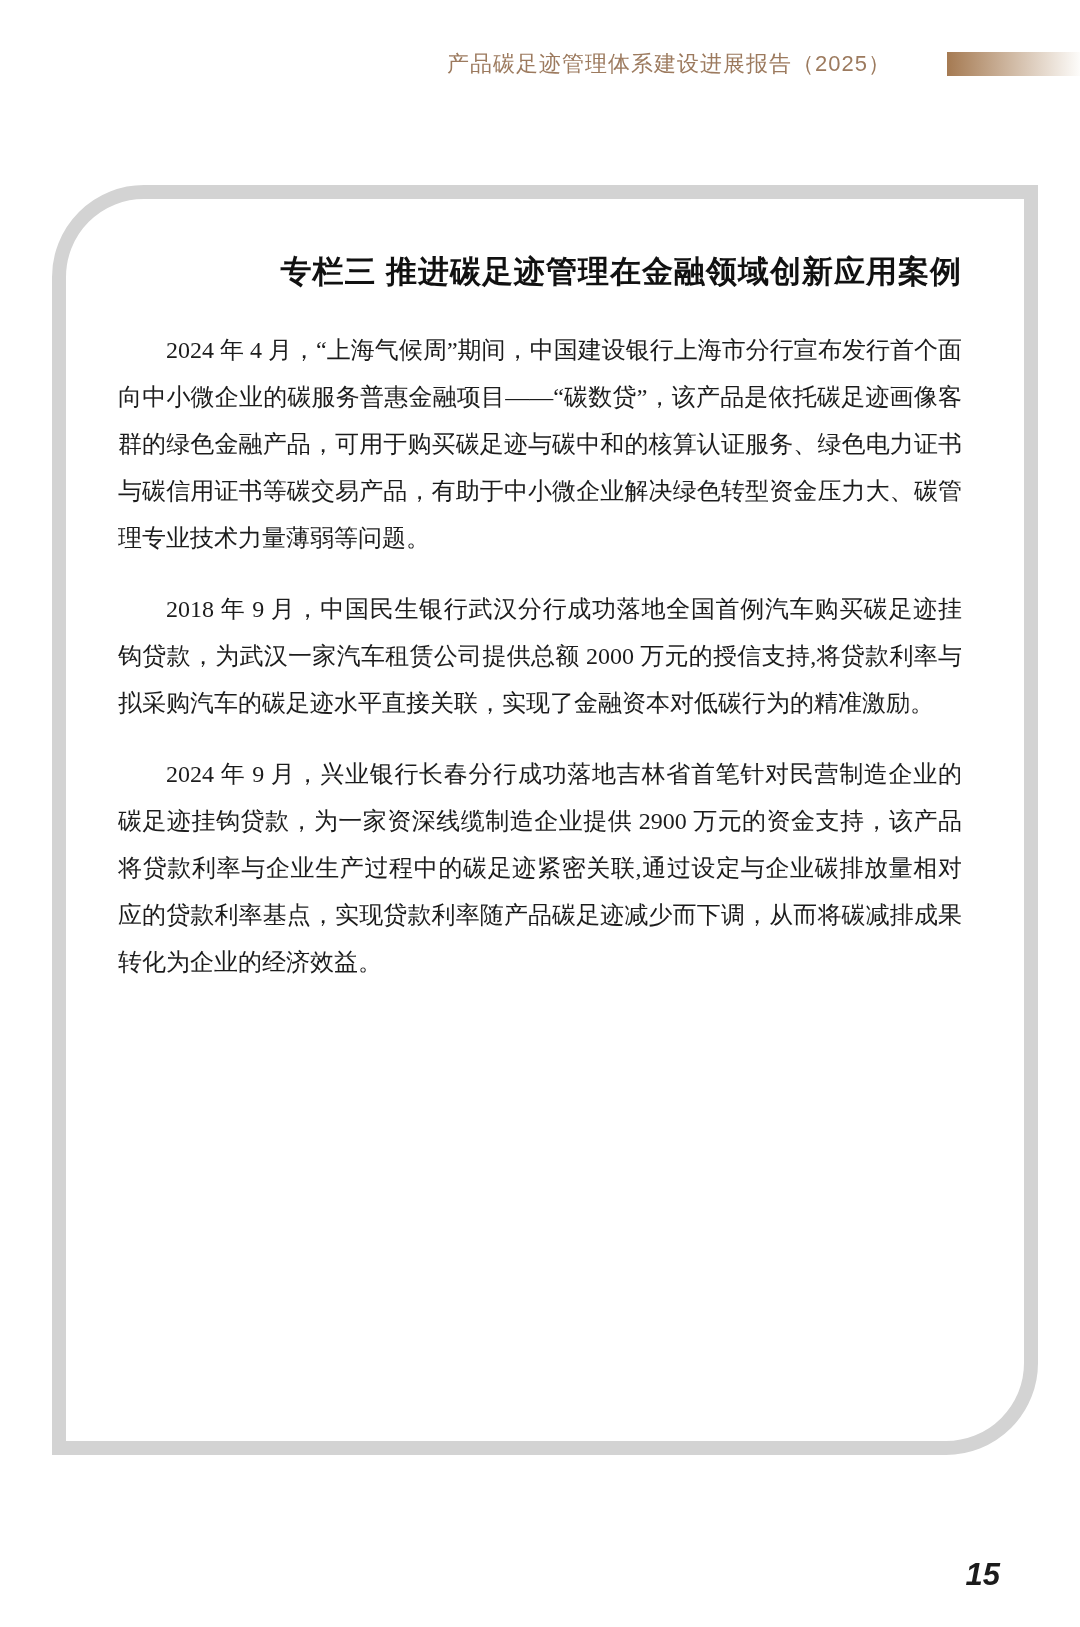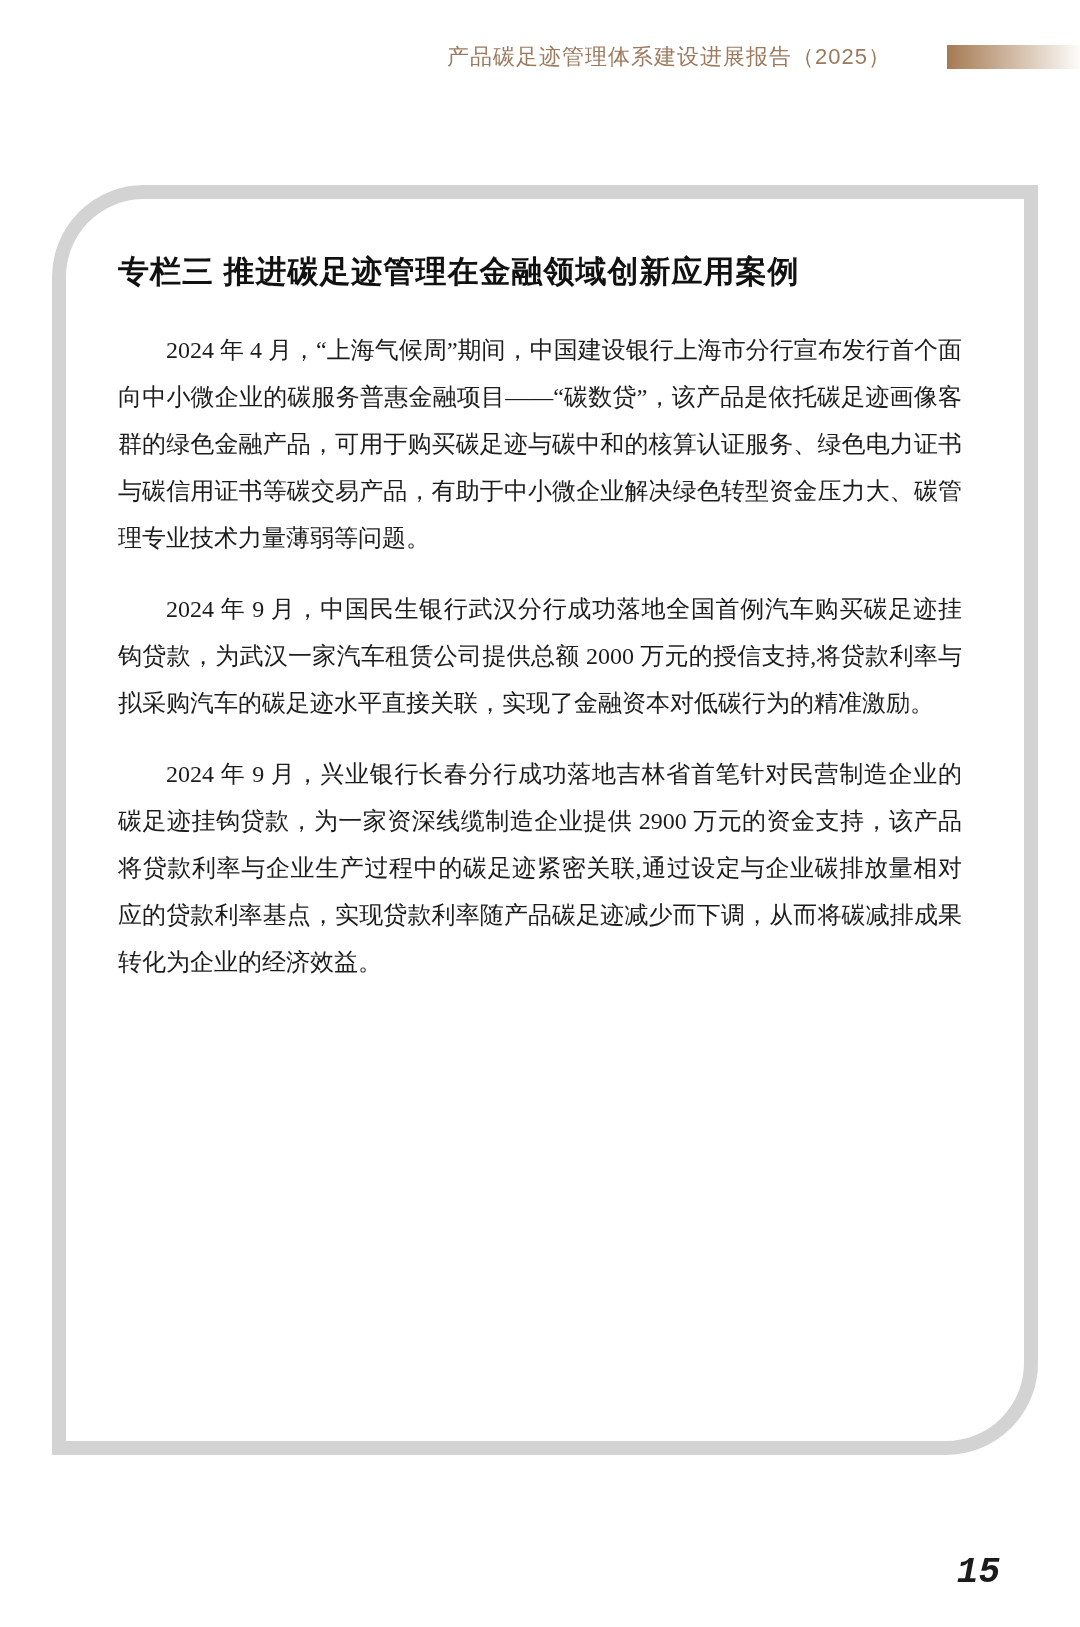--- a/index.html
+++ b/index.html
@@ -11,21 +11,21 @@
     height: 1627px;
     position: relative;
     background: #ffffff;
     font-family: "Liberation Serif", "DejaVu Serif", serif;
     overflow: hidden;
   }
 
   
   .page-header {
     position: absolute;
-    top: 45px;
+    top: 52px;
     right: 0;
     display: flex;
     align-items: center;
   }
   .page-header .header-title {
     font-family: "Liberation Sans", "DejaVu Sans", sans-serif;
     font-size: 22px;
     letter-spacing: 1px;
     color: #9c7a5e;
     line-height: 24px;
@@ -49,56 +49,56 @@
     border-radius: 92px 0 92px 0;
     background: #ffffff;
     padding: 52px 62px 40px 52px;
     overflow: hidden;
   }
   .column-title {
     font-family: "Liberation Sans", "DejaVu Sans", sans-serif;
     font-weight: bold;
     font-size: 31px;
     color: #111111;
-    text-align: left;
+    text-align: right;
     margin: 0 0 34px 0;
     letter-spacing: 1px;
   }
   .column-paragraph {
     font-size: 24px;
     line-height: 47px;
     color: #1c1c1c;
     text-align: justify;
     text-indent: 2em;
     margin: 0 0 24px 0;
   }
   .column-paragraph:last-child {
     margin-bottom: 0;
   }
 
   
   .page-number {
     position: absolute;
     right: 80px;
     bottom: 34px;
-    font-family: Liberation Mono, monospace;
+    font-family: Liberation Sans, sans-serif;
     font-style: italic;
     font-weight: bold;
-    font-size: 36px;
+    font-size: 31px;
     color: #1b1b1b;
   }
 </style>
 </head>
 <body>
 
 <div class="page-header">
   <div class="header-title">产品碳足迹管理体系建设进展报告（2025）</div>
   <div class="header-bar"></div>
 </div>
 
 <div class="column-box">
   <h1 class="column-title">专栏三 推进碳足迹管理在金融领域创新应用案例</h1>
   <p class="column-paragraph">2024 年 4 月，“上海气候周”期间，中国建设银行上海市分行宣布发行首个面向中小微企业的碳服务普惠金融项目——“碳数贷”，该产品是依托碳足迹画像客群的绿色金融产品，可用于购买碳足迹与碳中和的核算认证服务、绿色电力证书与碳信用证书等碳交易产品，有助于中小微企业解决绿色转型资金压力大、碳管理专业技术力量薄弱等问题。</p>
-  <p class="column-paragraph">2024 年 9 月，中国民生银行武汉分行成功落地全国首例汽车购买碳足迹挂钩贷款，为武汉一家汽车租赁公司提供总额 2000 万元的授信支持,将贷款利率与拟采购汽车的碳足迹水平直接关联，实现了金融资本对低碳行为的精准激励。</p>
+  <p class="column-paragraph">2018 年 9 月，中国民生银行武汉分行成功落地全国首例汽车购买碳足迹挂钩贷款，为武汉一家汽车租赁公司提供总额 2000 万元的授信支持,将贷款利率与拟采购汽车的碳足迹水平直接关联，实现了金融资本对低碳行为的精准激励。</p>
   <p class="column-paragraph">2024 年 9 月，兴业银行长春分行成功落地吉林省首笔针对民营制造企业的碳足迹挂钩贷款，为一家资深线缆制造企业提供 2900 万元的资金支持，该产品将贷款利率与企业生产过程中的碳足迹紧密关联,通过设定与企业碳排放量相对应的贷款利率基点，实现贷款利率随产品碳足迹减少而下调，从而将碳减排成果转化为企业的经济效益。</p>
 </div>
 
 <div class="page-number">15</div>
 
 </body></html>

